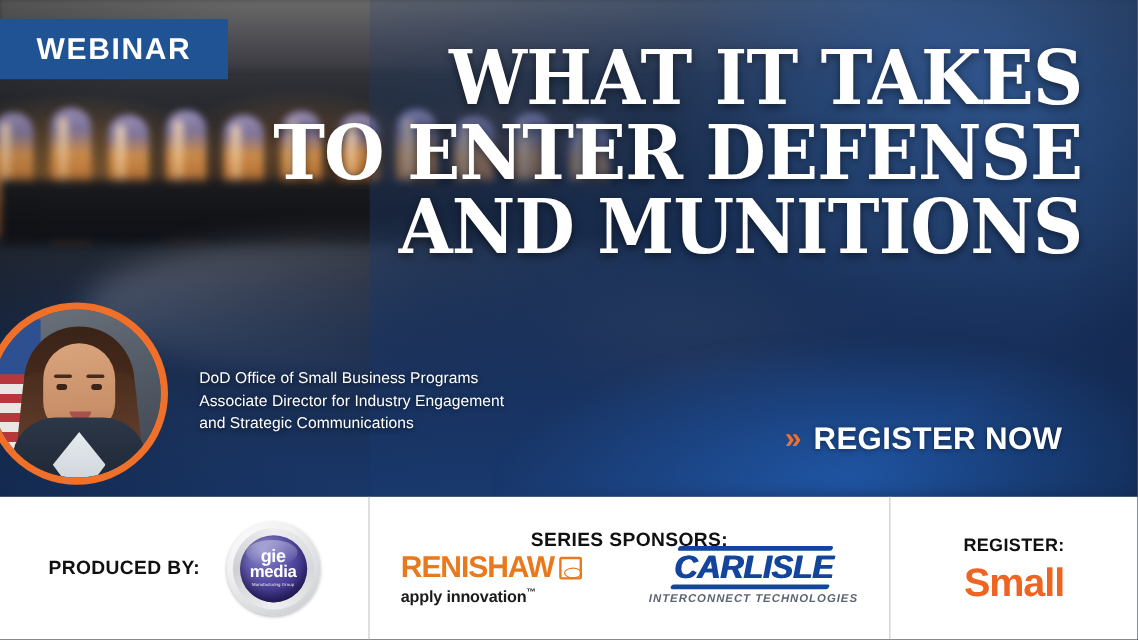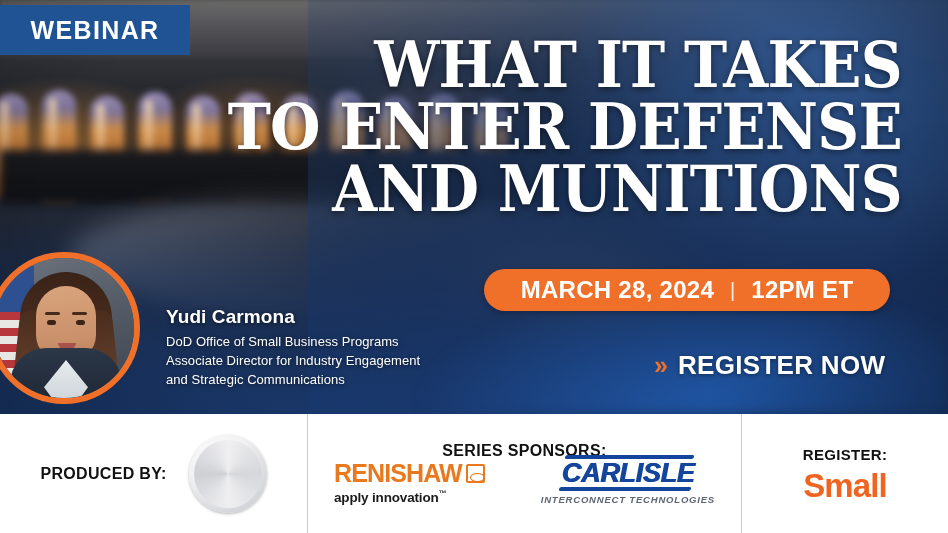--- a/index.html
+++ b/index.html
@@ -84,21 +84,21 @@
     background:radial-gradient(ellipse 420px 170px at 330px 180px, rgba(33,92,176,.85), transparent 72%);
     filter:blur(6px);
   }
   .vignette {
     position:absolute; inset:0;
     background:radial-gradient(ellipse 760px 430px at 50% 46%, transparent 55%, rgba(0,0,0,.42) 100%);
   }
 
   
   .webinar-badge {
-    position:absolute; left:0; top:5px;
+    position:absolute; left:0; top:16px;
     width:190px; height:50px;
     background:#1f5394;
     display:flex; align-items:center; justify-content:center;
   }
   .webinar-badge span {
     color:#ffffff; font-size:25px; font-weight:bold; letter-spacing:.055em;
   }
 
   
   .headline {
@@ -339,25 +339,20 @@
     <div class="webinar-badge">
       <span>WEBINAR</span>
     </div>
 
     <div class="headline">
       <span class="ln">WHAT IT TAKES</span>
       <span class="ln">TO ENTER DEFENSE</span>
       <span class="ln">AND MUNITIONS</span>
     </div>
 
-    <div class="date-pill">
-      <span class="dtxt">MARCH 28, 2024</span>
-      <span class="sep">|</span>
-      <span class="dtxt">12PM ET</span>
-    </div>
 
     <div class="register">
       <span class="chev">»</span>
       <span class="rtxt">REGISTER NOW</span>
     </div>
 
     <div class="portrait">
       <div class="pf-bg"></div>
       <div class="pf-flag"></div>
       <div class="pf-hair"></div>
@@ -368,33 +363,37 @@
         <div class="pf-brow-r"></div>
         <div class="pf-eye-l"></div>
         <div class="pf-eye-r"></div>
         <div class="pf-mouth"></div>
       </div>
       <div class="pf-suit"></div>
       <div class="pf-shirt"></div>
     </div>
 
     <div class="speaker">
-      <div class="sname">Yudi Carmona</div>
       <div class="sline">DoD Office of Small Business Programs</div>
       <div class="sline">Associate Director for Industry Engagement</div>
       <div class="sline">and Strategic Communications</div>
     </div>
   </div>
 
   <div class="footer">
 
     <div class="fcol produced">
       <div class="flabel">PRODUCED BY:</div>
       <div class="gie">
         <div class="gie-ring"></div>
+        <div class="gie-inner">
+          <div class="gie-word">gie</div>
+          <div class="gie-word2">media</div>
+          <div class="gie-tag">Manufacturing Group</div>
+        </div>
       </div>
     </div>
 
     <div class="fcol series">
       <div class="flabel">SERIES SPONSORS:</div>
       <div class="sponsor-logos">
 
         <div class="renishaw">
           <div class="ren-top">
             <span class="ren-word">RENISHAW</span>

